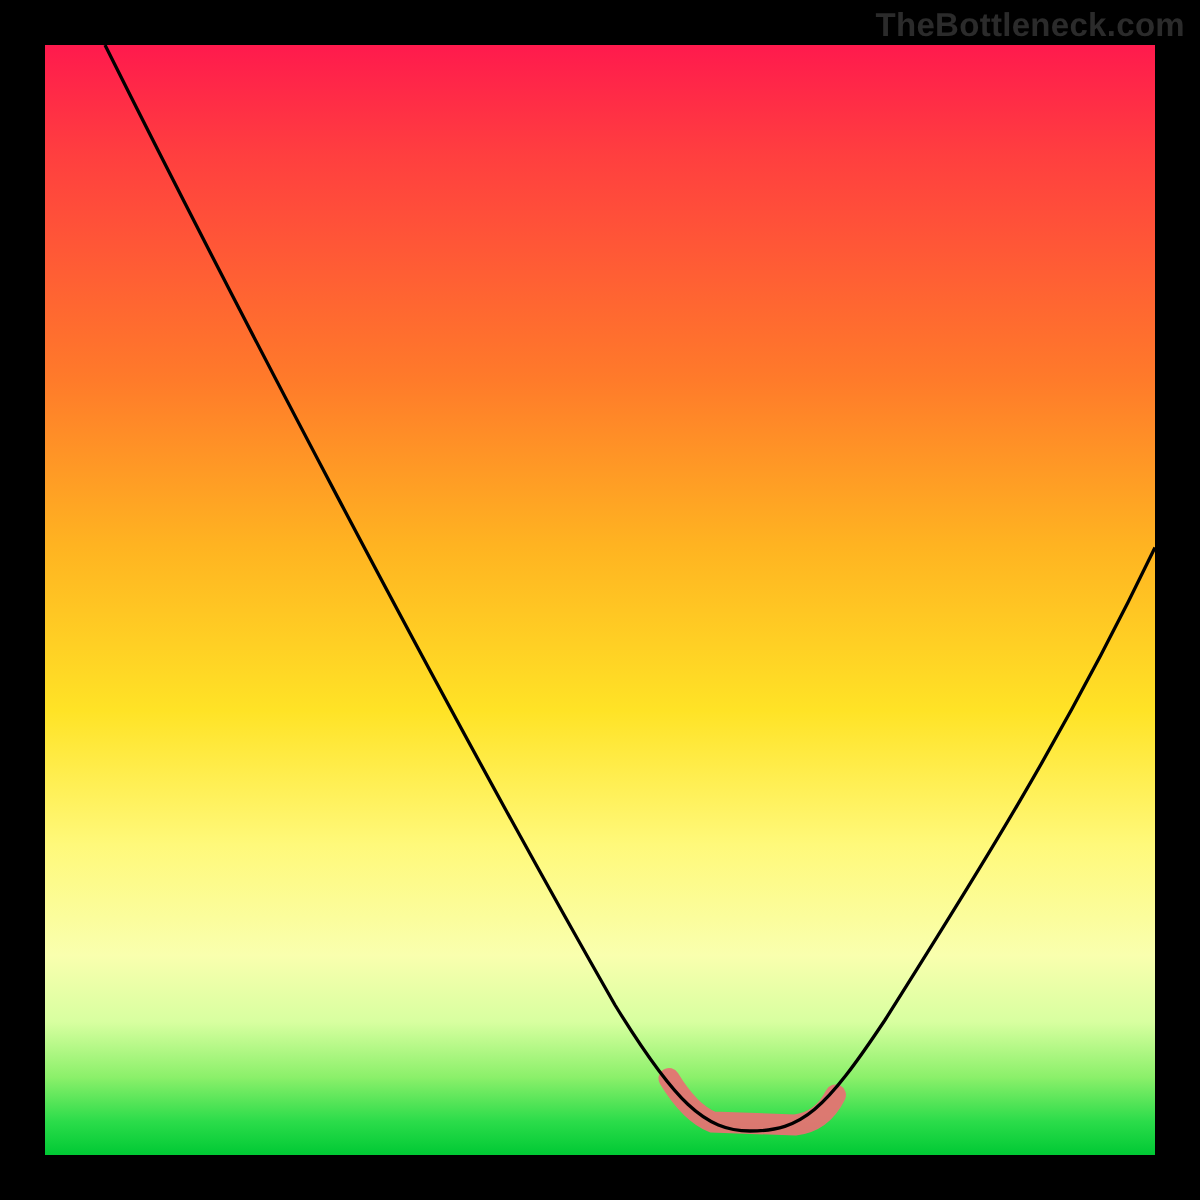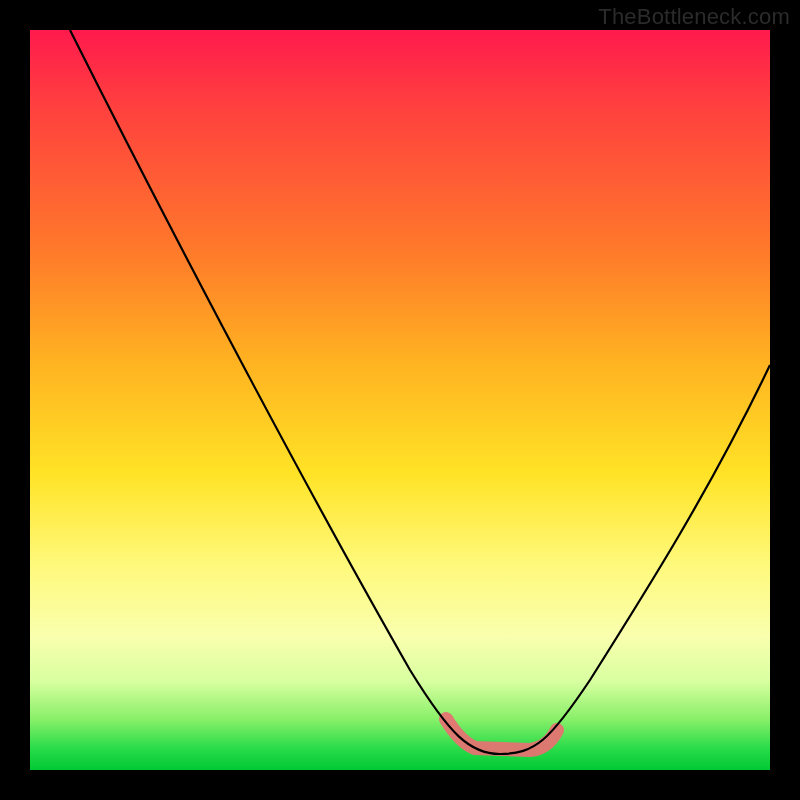--- a/index.html
+++ b/index.html
@@ -15,21 +15,21 @@
     position: relative;
     width: 800px;
     height: 800px;
     background: #000;
   }
   .watermark {
     position: absolute;
     top: 4px;
     right: 10px;
     font-size: 22px;
-    font-weight: 400;
+    font-weight: 700;
     color: #2b2b2b;
     letter-spacing: 0.2px;
     z-index: 10;
     user-select: none;
   }
   .plot-area {
     position: absolute;
     left: 30px;
     top: 30px;
     width: 740px;

